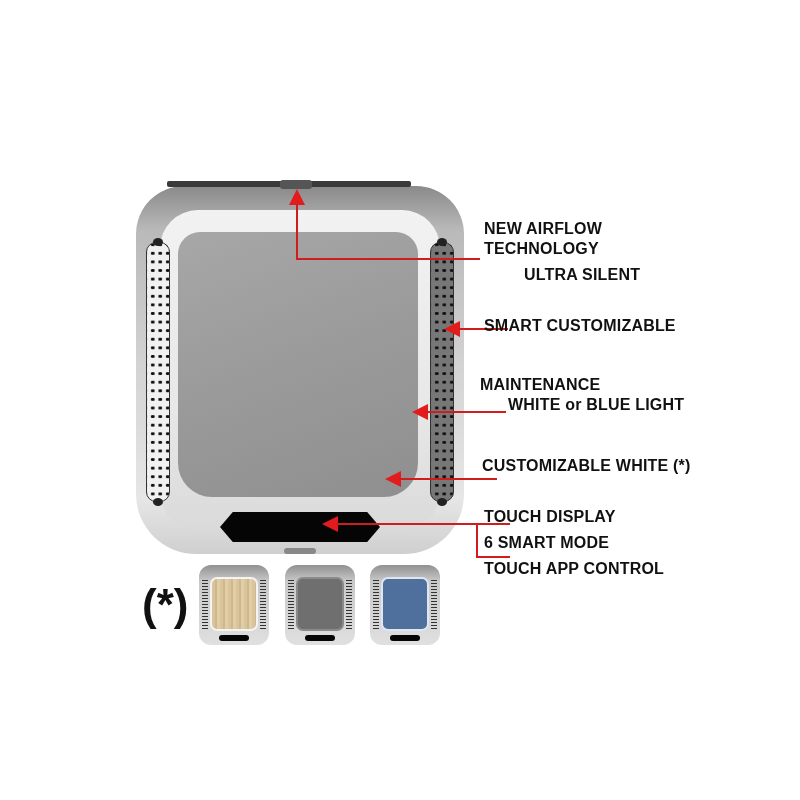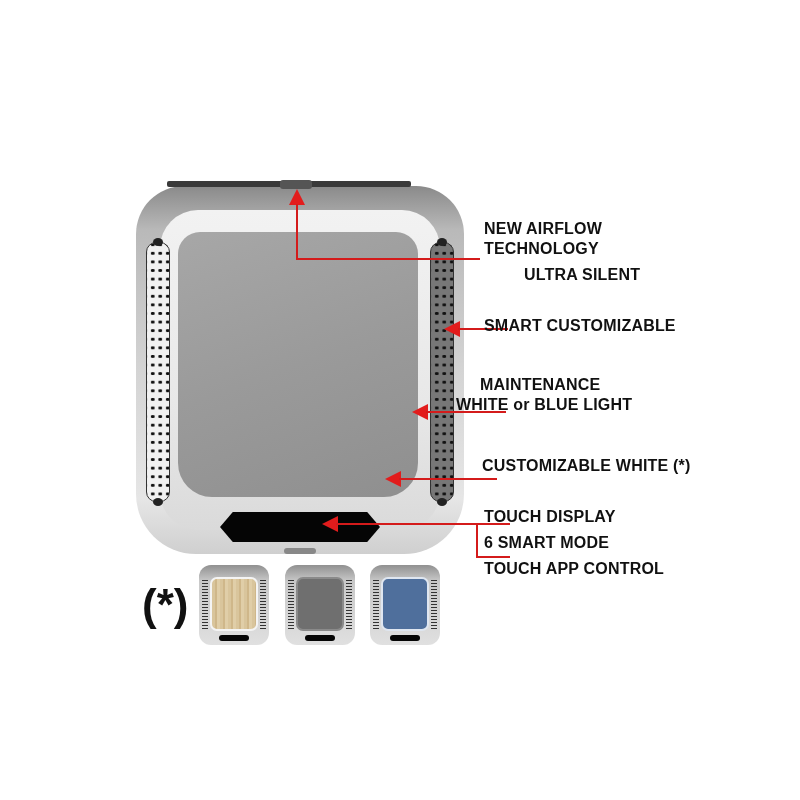--- a/index.html
+++ b/index.html
@@ -75,21 +75,21 @@
 <div class="abs line" style="left:336px;top:523px;width:142px;height:2px;"></div>
 <div class="abs line" style="left:476px;top:523px;width:2px;height:35px;"></div>
 <div class="abs line" style="left:476px;top:556px;width:34px;height:2px;"></div>
 <div class="abs line" style="left:476px;top:523px;width:34px;height:2px;"></div>
 
 <div class="abs label" style="left:484px;top:220px;">NEW AIRFLOW</div>
 <div class="abs label" style="left:484px;top:240px;">TECHNOLOGY</div>
 <div class="abs label" style="left:484px;top:266px;margin-left:40px;">ULTRA SILENT</div>
 <div class="abs label" style="left:484px;top:317px;">SMART CUSTOMIZABLE</div>
 <div class="abs label" style="left:480px;top:376px;">MAINTENANCE</div>
-<div class="abs label" style="left:456px;top:396px;">WHITE or BLUE LIGHT</div>
+<div class="abs label" style="left:508px;top:396px;">WHITE or BLUE LIGHT</div>
 <div class="abs label" style="left:482px;top:457px;">CUSTOMIZABLE WHITE (*)</div>
 <div class="abs label" style="left:484px;top:508px;">TOUCH DISPLAY</div>
 <div class="abs label" style="left:484px;top:534px;text-align:center;">6 SMART MODE</div>
 <div class="abs label" style="left:484px;top:560px;">TOUCH APP CONTROL</div>
 
 <div class="abs asterisk" style="left:142px;top:580px;">(*)</div>
 
 <div class="abs variant" style="left:199px;top:565px;">
   <div class="v-shell"></div>
   <div class="v-grille-l"></div>

